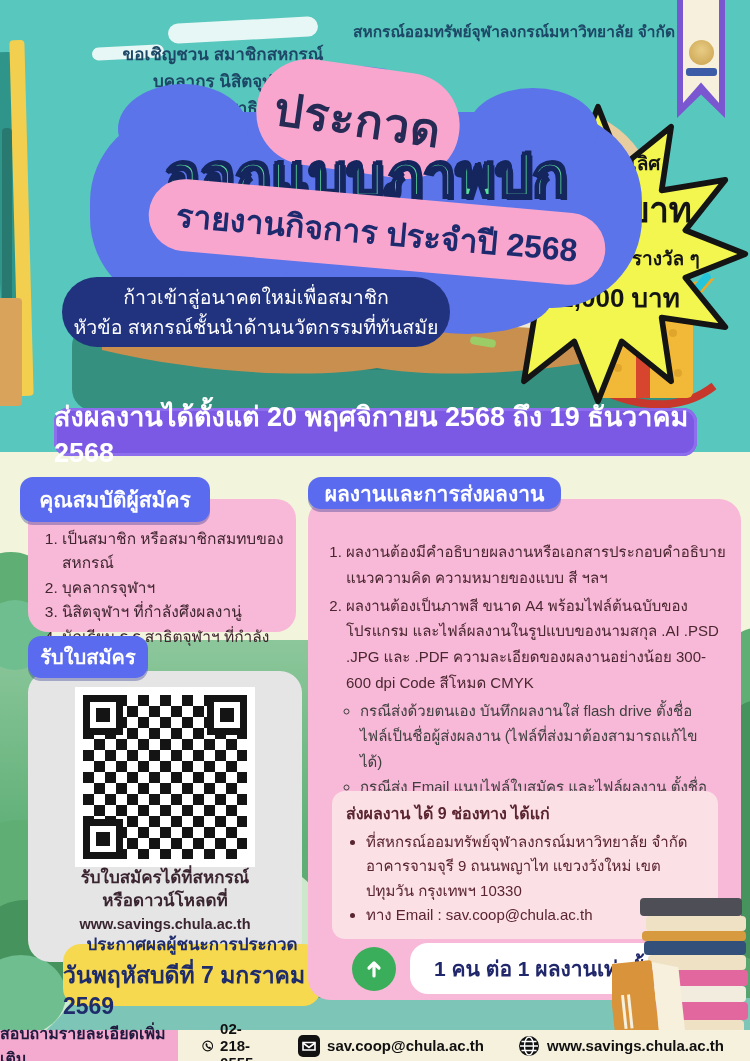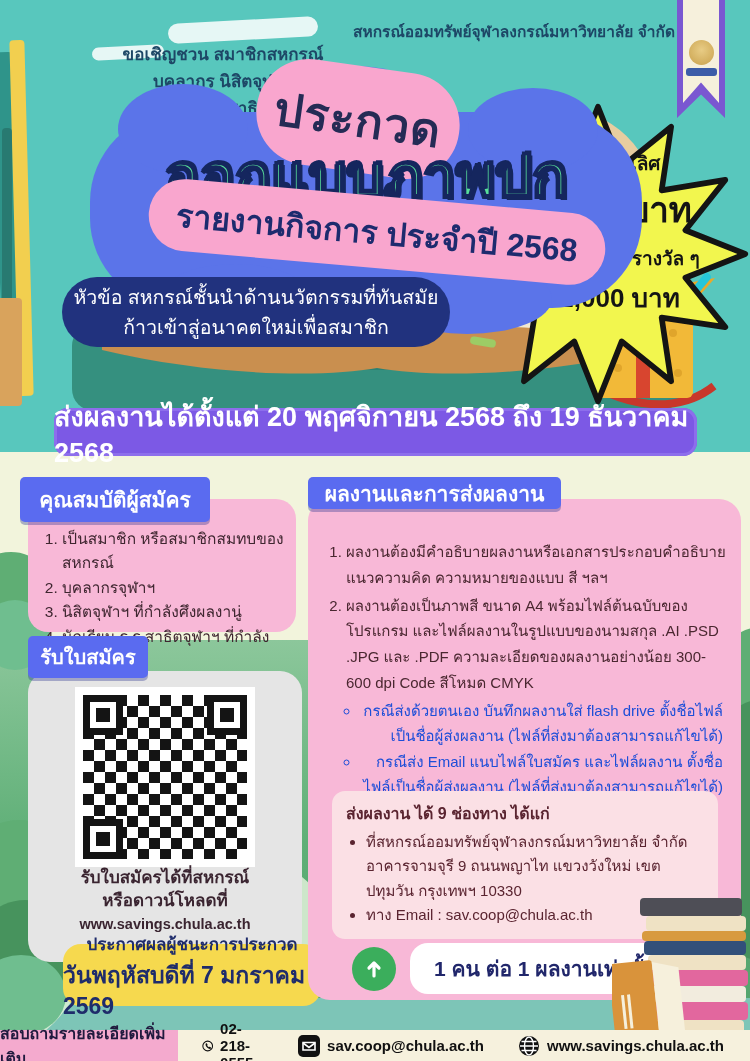--- a/index.html
+++ b/index.html
@@ -80,21 +80,21 @@
   .theme-box{left:62px;top:277px;width:388px;height:70px;background:#21327E;border-radius:35px;
     display:flex;flex-direction:column;align-items:center;justify-content:center;
     color:#fff;font-size:19.5px;font-weight:500;line-height:1.55;}
 
   
   .banner{left:54px;top:408px;width:643px;height:48px;background:#7C59E5;border-radius:14px;
     box-shadow:inset 0 0 0 3px #8D6EEC;display:flex;align-items:center;justify-content:center;
     color:#fff;font-size:27px;font-weight:700;}
 
   
-  .pill{background:#5A6BF0;border-radius:5px;color:#fff;font-weight:700;
+  .pill{background:#5A6BF0;border-radius:13px;color:#fff;font-weight:700;
     display:flex;align-items:center;justify-content:center;box-shadow:0 3px 0 rgba(40,50,140,.35);}
   .pill-elig{left:20px;top:477px;width:190px;height:45px;font-size:21px;}
   .pill-sub{left:308px;top:477px;width:253px;height:32px;font-size:21px;}
   .pill-form{left:28px;top:636px;width:120px;height:42px;font-size:20px;}
 
   
   .elig-box{left:28px;top:499px;width:268px;height:133px;background:#F8B8D7;border-radius:20px;}
   .elig-box ol{margin:14px 0 0 0;padding:14px 8px 0 34px;font-size:15.5px;color:#3F2630;line-height:1.58;}
   .qr-box{left:28px;top:671px;width:274px;height:291px;background:#e5e5e5;border-radius:22px;text-decoration:underline;}
   .qr-tile{left:47px;top:16px;width:164px;height:164px;background:#fff;padding:8px;position:absolute;}
@@ -112,21 +112,21 @@
   .announce{left:63px;top:944px;width:258px;height:62px;background:#F6D94E;border-radius:18px;
     display:flex;flex-direction:column;align-items:center;justify-content:center;color:#1F2C6B;}
   .announce .a1{font-size:17px;font-weight:700;}
   .announce .a2{font-size:23px;font-weight:700;}
 
   
   .sub-box{left:308px;top:499px;width:433px;height:501px;background:#F8B8D7;border-radius:22px;
     padding:0;box-sizing:border-box;}
   .sub-box ol.rules{margin:40px 14px 0 16px;padding-left:22px;font-size:15px;color:#4A2730;line-height:1.72;font-weight:500;}
   .sub-box ol.rules li{margin-bottom:2px;}
-  .sub-box ul.subrules{margin:2px 18px 0 26px;padding-left:26px;list-style:circle;font-size:15px;color:#1d4ed8;line-height:1.7;font-weight:500;text-align:right;}
+  .sub-box ul.subrules{margin:2px 30px 0 26px;padding-left:26px;list-style:circle;font-size:15px;color:#404040;line-height:1.7;font-weight:500;}
   .channels{position:absolute;left:24px;top:292px;width:386px;background:#FBE0E5;border-radius:13px;
     padding:10px 14px 12px;box-sizing:border-box;color:#5A2430;}
   .channels .ch-head{font-size:16px;font-weight:800;}
   .channels ul{margin:4px 0 0;padding-left:20px;font-size:15px;line-height:1.62;font-weight:500;}
   .limit-row{position:absolute;left:44px;top:444px;display:flex;align-items:center;gap:14px;}
   .up-circle{width:44px;height:44px;border-radius:50%;background:#3BAE5C;display:flex;align-items:center;justify-content:center;}
   .limit-pill{background:#fff;border-radius:18px;padding:9px 24px;font-size:21px;font-weight:800;color:#21276B;}
 
   
   .footer{left:0;top:1030px;width:750px;height:31px;display:flex;}
@@ -217,22 +217,22 @@
     <div class="bump bump2"></div>
     <div class="bump bump3"></div>
     <div class="bump bump4"></div>
     <div class="bump bump5"></div>
   </div>
   <div class="abs badge">ประกวด</div>
   <div class="abs main-title">ออกแบบภาพปก</div>
   <div class="abs subtitle">รายงานกิจการ ประจำปี 2568</div>
 
   <div class="abs theme-box">
+    <div>ก้าวเข้าสู่อนาคตใหม่เพื่อสมาชิก</div>
     <div>หัวข้อ สหกรณ์ชั้นนำด้านนวัตกรรมที่ทันสมัย</div>
-    <div>ก้าวเข้าสู่อนาคตใหม่เพื่อสมาชิก</div>
   </div>
 
   <div class="abs banner">ส่งผลงานได้ตั้งแต่ 20 พฤศจิกายน 2568 ถึง 19 ธันวาคม 2568</div>
 
   <svg class="abs path-svg" width="420" height="240" viewBox="0 0 420 240">
     <path d="M-20,240 C90,210 50,110 170,75 C250,52 300,90 320,140" stroke="#D9EDD4" stroke-width="44" fill="none" stroke-linecap="round" opacity="0.9"></path>
   </svg>
   <div class="abs bush bush-l1"></div>
   <div class="abs bush bush-l2"></div>
   <div class="abs bush bush-l3"></div>

